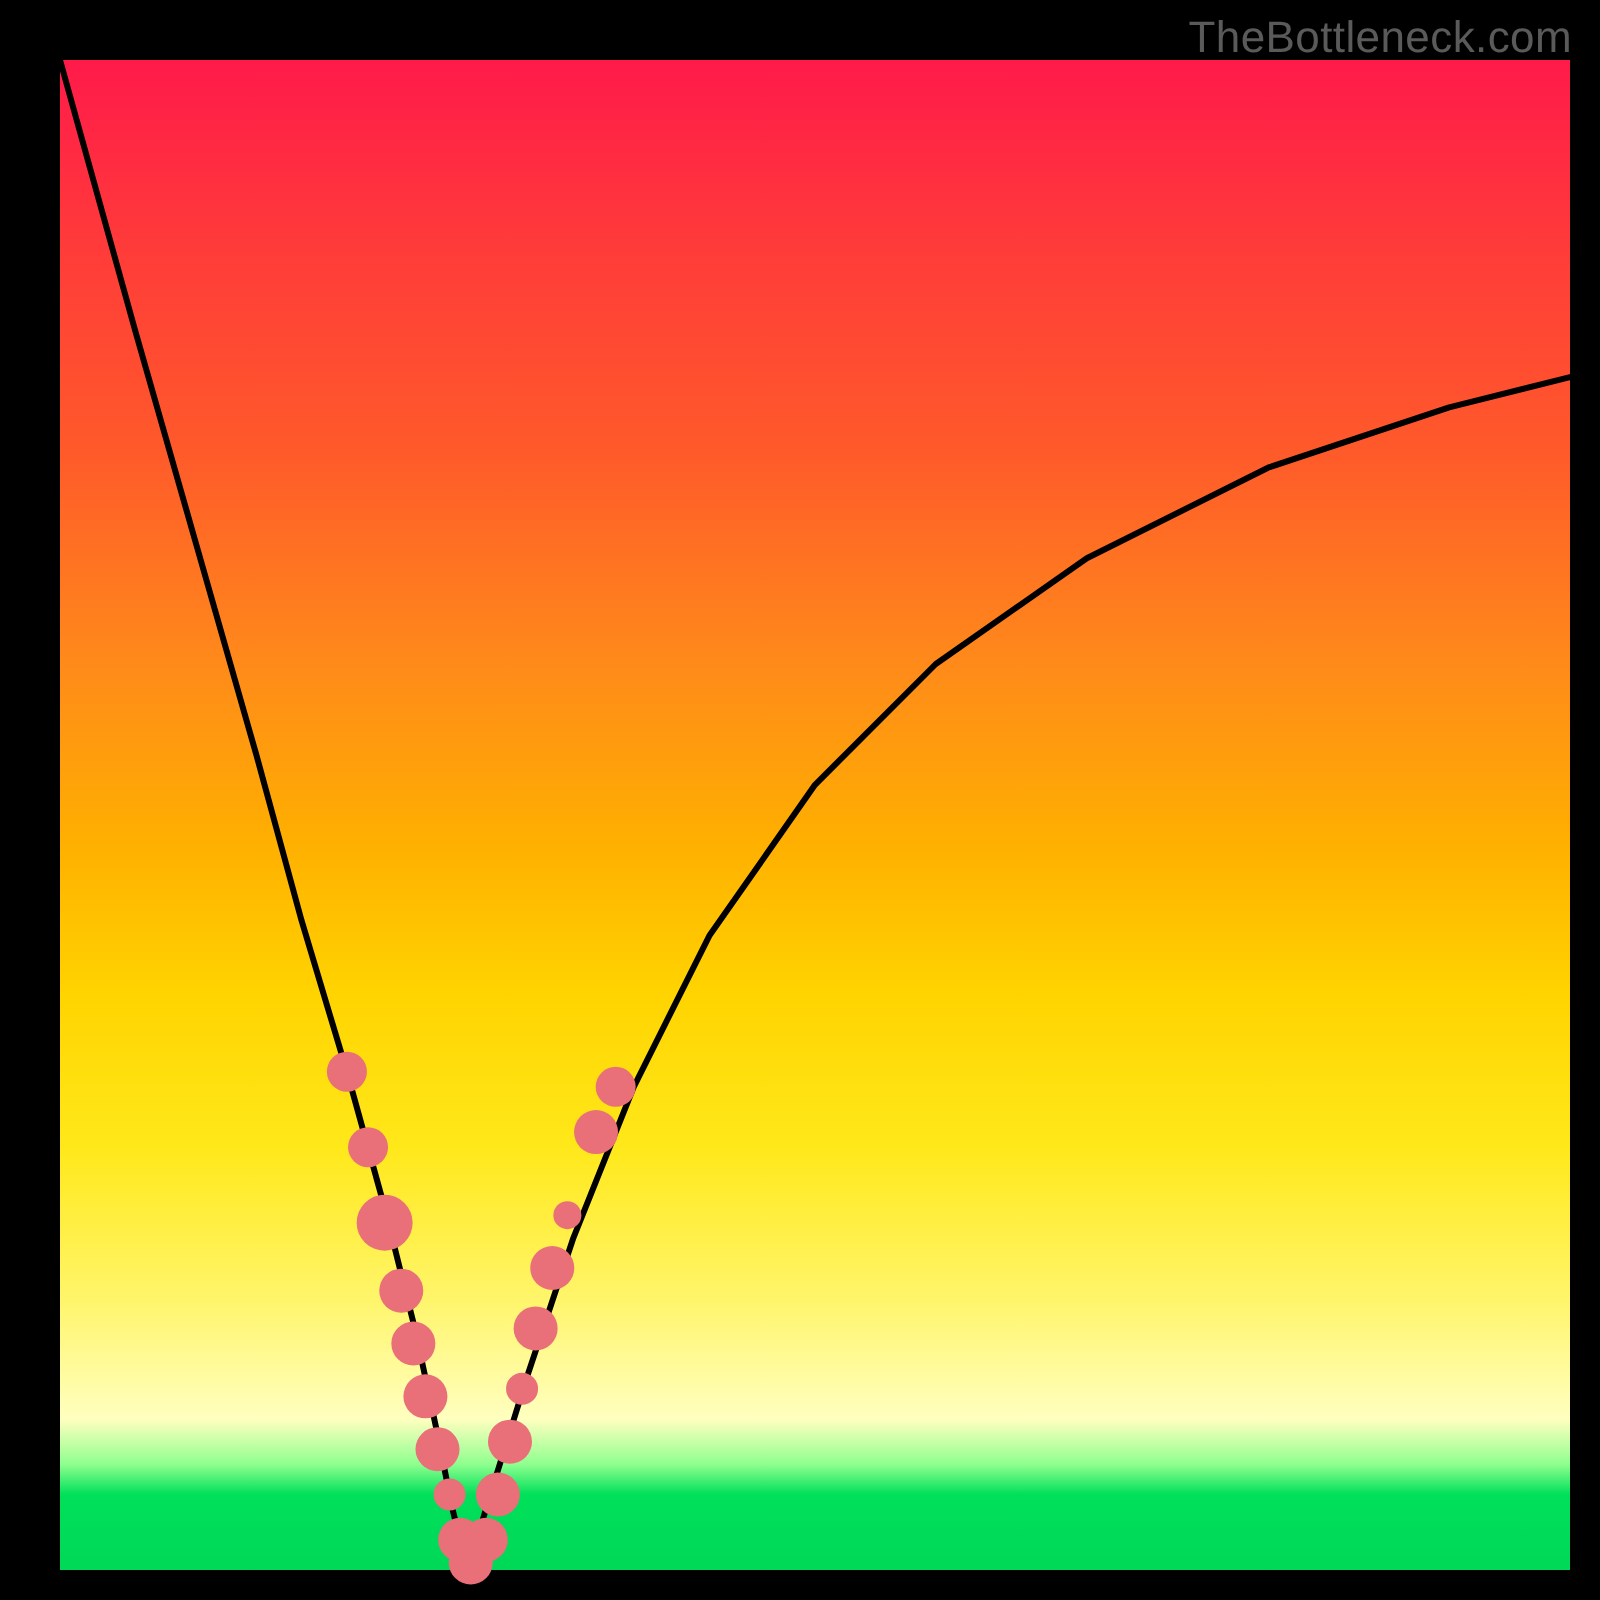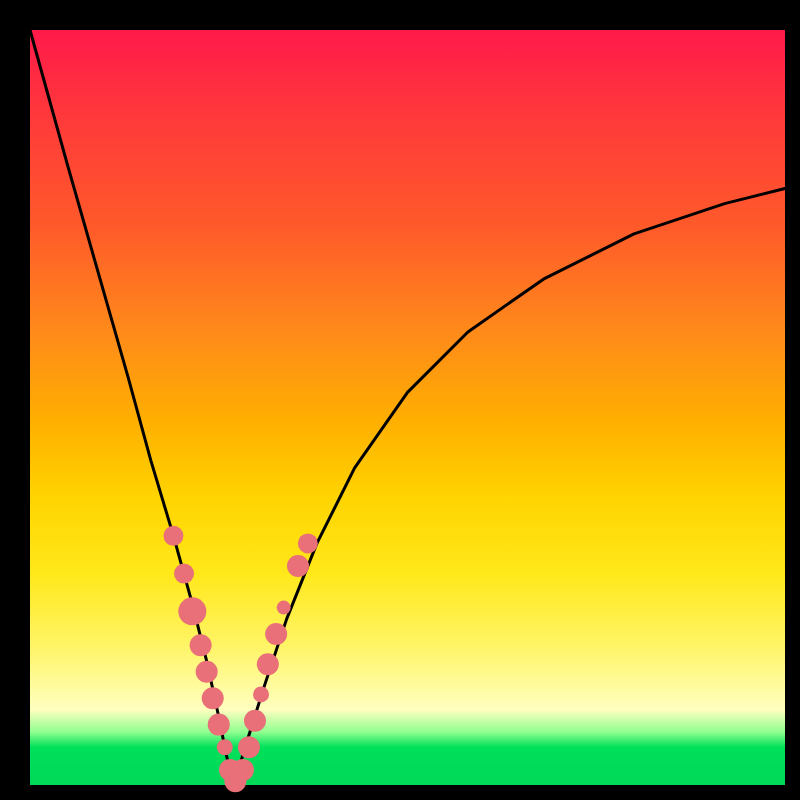--- a/index.html
+++ b/index.html
@@ -85,13 +85,14 @@
         <circle cx="218.95" cy="717.25" r="11.00" fill="#e96f79" stroke="#e96f79" stroke-width="0"></circle>
         <circle cx="224.99" cy="690.83" r="11.00" fill="#e96f79" stroke="#e96f79" stroke-width="0"></circle>
         <circle cx="231.03" cy="664.40" r="8.00" fill="#e96f79" stroke="#e96f79" stroke-width="0"></circle>
         <circle cx="237.82" cy="634.20" r="11.00" fill="#e96f79" stroke="#e96f79" stroke-width="0"></circle>
         <circle cx="246.13" cy="604.00" r="11.00" fill="#e96f79" stroke="#e96f79" stroke-width="0"></circle>
         <circle cx="253.68" cy="577.58" r="7.00" fill="#e96f79" stroke="#e96f79" stroke-width="0"></circle>
         <circle cx="268.02" cy="536.05" r="11.00" fill="#e96f79" stroke="#e96f79" stroke-width="0"></circle>
         <circle cx="277.84" cy="513.40" r="10.00" fill="#e96f79" stroke="#e96f79" stroke-width="0"></circle>
       </g>
   </svg>
+  <div class="watermark">TheBottleneck.com</div>
 </div>
 
 </body></html>

